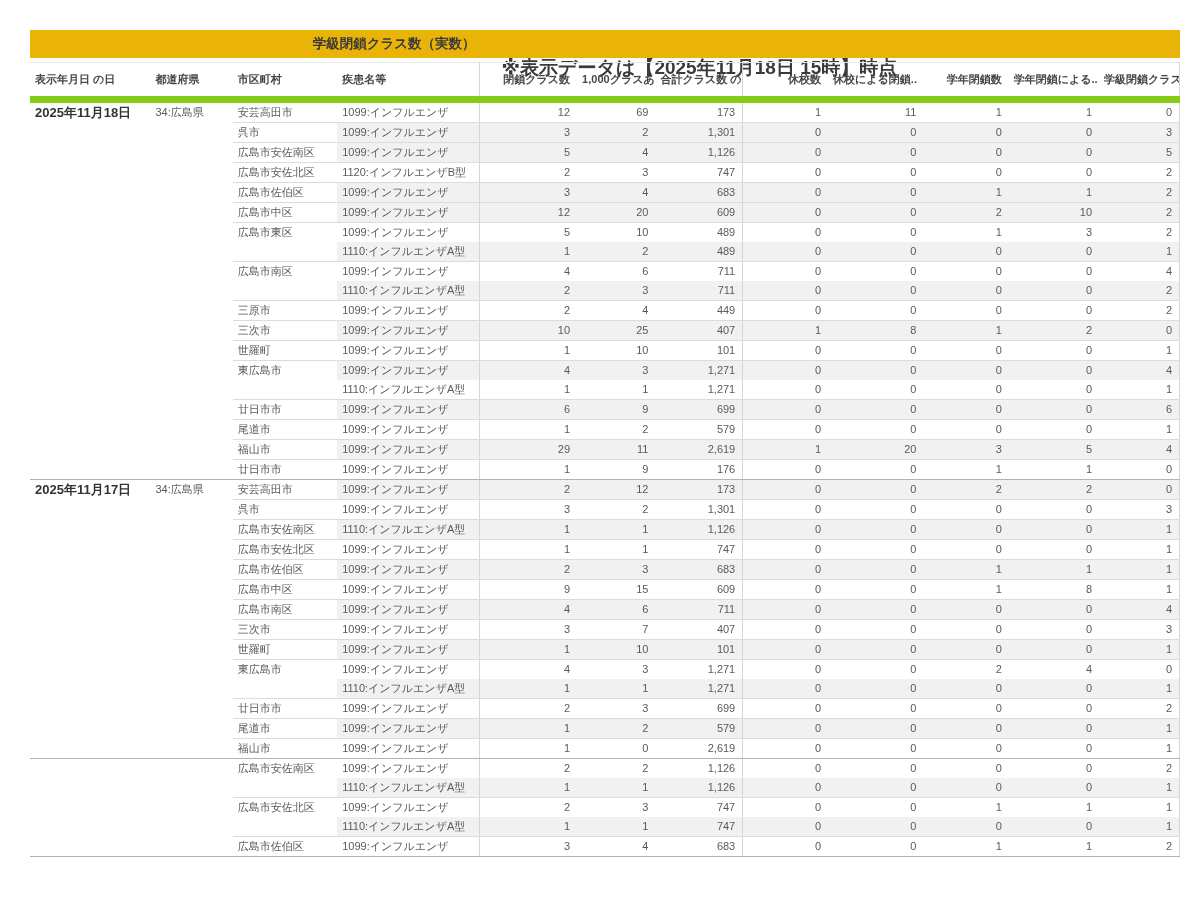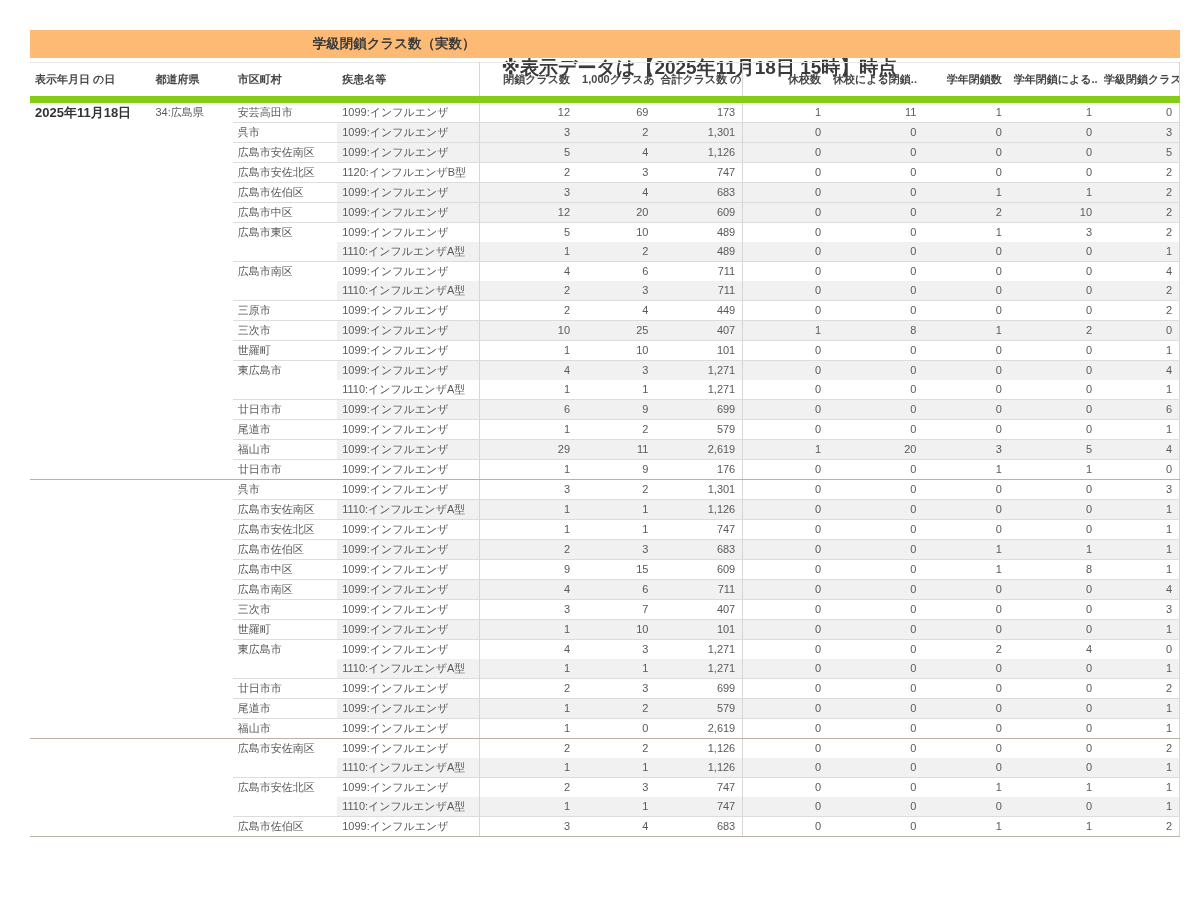--- a/index.html
+++ b/index.html
@@ -3,21 +3,21 @@
 <meta charset="utf-8">
 <style>
   html,body{margin:0;padding:0;}
   body{
     width:1199px;height:905px;background:#ffffff;
     font-family:"Liberation Sans","DejaVu Sans",sans-serif;
     position:relative;overflow:hidden;
   }
   .titlebar{
     position:absolute;left:30px;top:30px;width:1150px;height:28px;
-    background:#fdba74;display:flex;align-items:center;justify-content:center;
+    background:#eab308;display:flex;align-items:center;justify-content:center;
   }
   .titlebar .t-main{font-size:13.5px;font-weight:bold;color:#3a3a3a;}
   .titlebar .t-note{font-size:19px;font-weight:bold;color:#3a3a3a;margin-left:26px;margin-top:47px;}
   table.report{
     position:absolute;left:30px;top:62px;width:1150px;
     border-collapse:collapse;table-layout:fixed;
   }
   th{
     font-size:11px;font-weight:bold;color:#474747;height:33px;
     vertical-align:middle;padding:0 7px 0 5px;white-space:nowrap;overflow:hidden;
@@ -334,20 +334,34 @@
         <td class="num g-b">1</td>
         <td class="num g-b">9</td>
         <td class="num g-b v-r">176</td>
         <td class="num g-b">0</td>
         <td class="num g-b">0</td>
         <td class="num g-b">1</td>
         <td class="num g-b">1</td>
         <td class="num g-b v-r">0</td>
       </tr>
       <tr class="grp-end">
+        <td class="date-cell">2025年11月17日</td>
+        <td>34:広島県</td>
+        <td class="g-b">安芸高田市</td>
+        <td class="band v-r g-b">1099:インフルエンザ</td>
+        <td class="num g-b band">2</td>
+        <td class="num g-b band">12</td>
+        <td class="num g-b band v-r">173</td>
+        <td class="num g-b band">0</td>
+        <td class="num g-b band">0</td>
+        <td class="num g-b band">2</td>
+        <td class="num g-b band">2</td>
+        <td class="num g-b band v-r">0</td>
+      </tr>
+      <tr class="grp-end">
         <td class="date-cell"></td>
         <td></td>
         <td class="g-b">呉市</td>
         <td class="v-r g-b">1099:インフルエンザ</td>
         <td class="num g-b">3</td>
         <td class="num g-b">2</td>
         <td class="num g-b v-r">1,301</td>
         <td class="num g-b">0</td>
         <td class="num g-b">0</td>
         <td class="num g-b">0</td>

